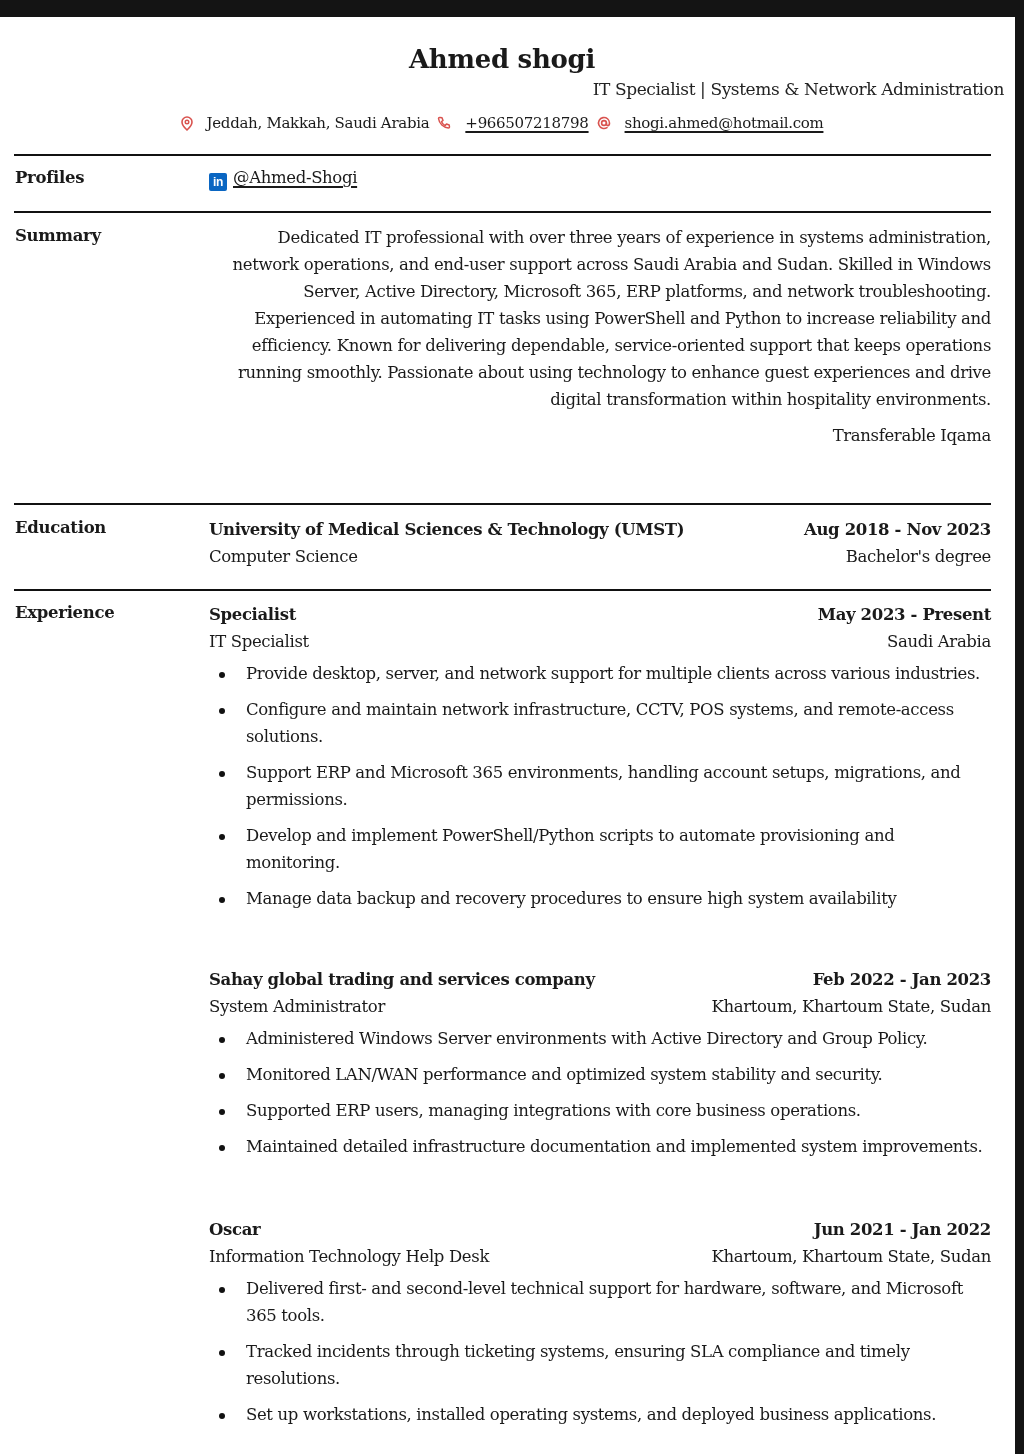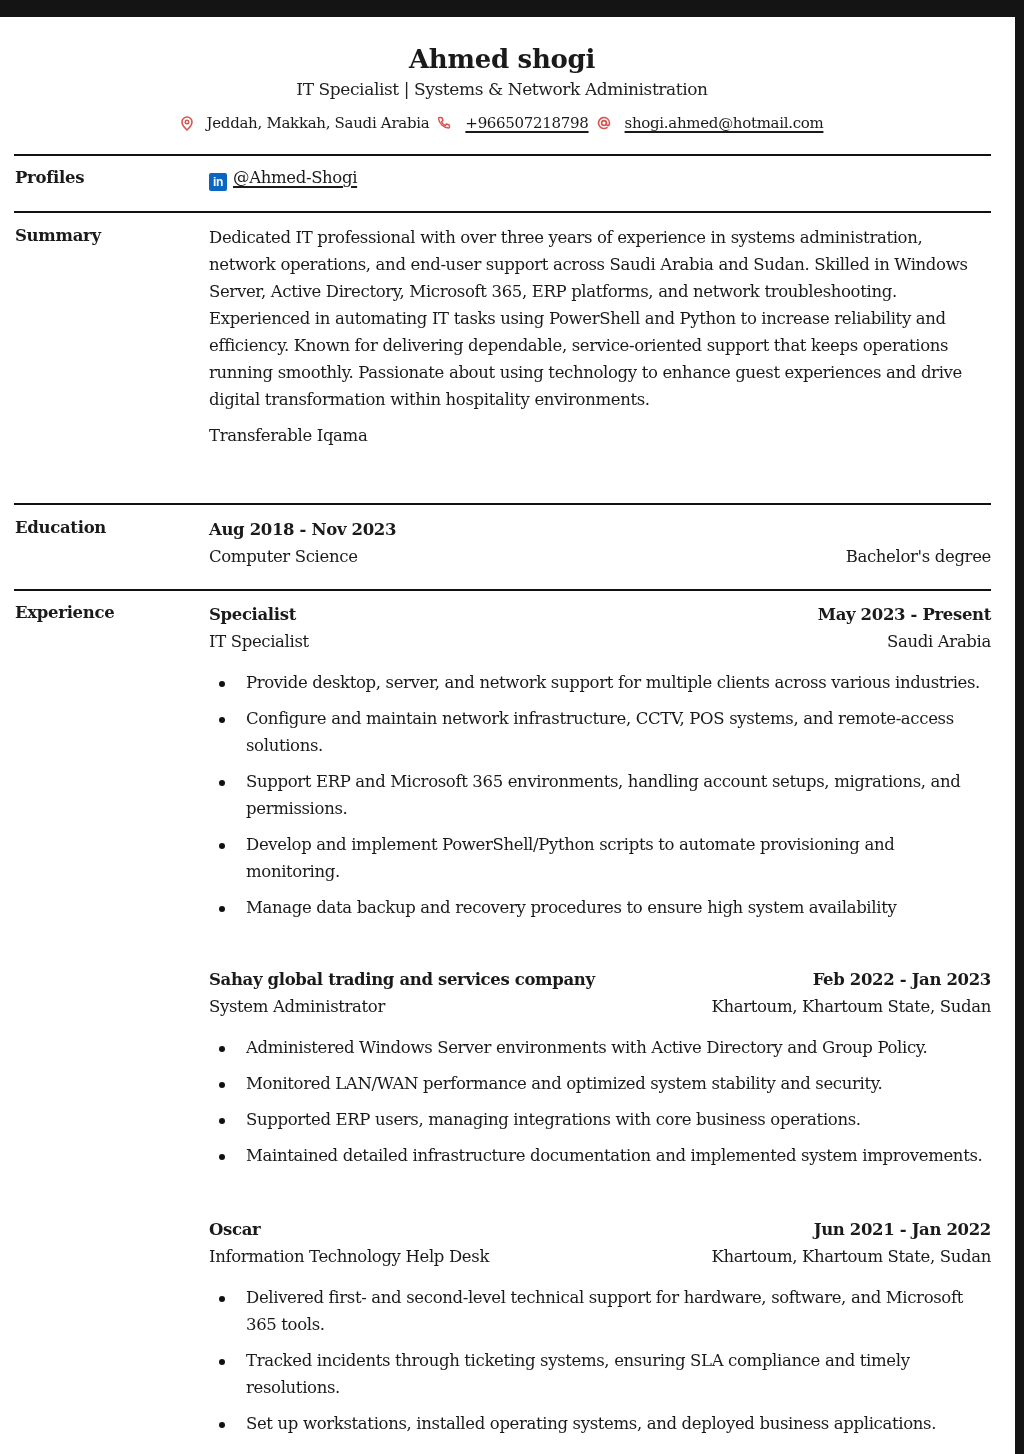--- a/index.html
+++ b/index.html
@@ -13,21 +13,21 @@
     position: absolute; left: 0; top: 17px;
     width: 1015px; height: 1453px;
     background: #ffffff;
   }
   .name {
     position: absolute; left: 0; width: 1004px; top: 27px;
     font-size: 26px; font-weight: bold; text-align: center; letter-spacing: -0.3px;
   }
   .headline {
     position: absolute; left: 0; width: 1004px; top: 62px;
-    font-size: 17px; text-align: center; color: #222;
+    font-size: 17px; text-align: right; color: #222;
     letter-spacing: -0.4px;
   }
   .contacts {
     position: absolute; left: 0; width: 1004px; top: 97px;
     font-size: 15px; text-align: center; letter-spacing: -0.3px;
     display: flex; justify-content: center; align-items: center; gap: 8px;
   }
   .contacts .item { display: inline-flex; align-items: center; gap: 14px; }
   .contacts .icon { color: #d9534f; display: inline-flex; }
   .link { color: #1a1a1a; text-decoration: underline; text-underline-offset: 3px; text-decoration-thickness: 2px; }
@@ -37,25 +37,25 @@
   .label {
     position: absolute; left: 15px; font-size: 16.5px; font-weight: bold; letter-spacing: -0.3px;
   }
   .content { position: absolute; left: 209px; width: 782px; font-size: 16.5px; letter-spacing: -0.35px; }
   .li-icon {
     display: inline-flex; width: 18px; height: 18px; background: #0a66c2; color: #fff;
     font-family: Liberation Sans, sans-serif; font-weight: bold; font-size: 12px;
     align-items: center; justify-content: center; border-radius: 2px; margin-right: 6px;
     vertical-align: -3px;
   }
-  .summary p { margin: 0; line-height: 27px; }
+  .summary p { margin: 0; line-height: 27px; text-align: right; }
   .summary .extra { margin-top: 9px; }
   .row { display: flex; justify-content: space-between; line-height: 27px; }
   .row .bold { font-weight: bold; }
-  .bullets { list-style: none; margin: 14px 0 0 0; padding: 0; }
+  .bullets { list-style: none; margin: 5px 0 0 0; padding: 0; }
   .bullets li {
     position: relative; padding-left: 37px; line-height: 27px; margin-bottom: 9px;
   }
   .bullets li::before {
     content: ""; position: absolute; left: 10px; top: 12px;
     width: 6px; height: 6px; border-radius: 50%; background: #111;
   }
   .job { position: absolute; left: 209px; width: 782px; font-size: 16.5px; letter-spacing: -0.35px; }
 </style>
 </head>
@@ -107,20 +107,21 @@
   <div class="content summary" style="top:207px;">
     <p>Dedicated IT professional with over three years of experience in systems administration, network operations, and end-user support across Saudi Arabia and Sudan. Skilled in Windows Server, Active Directory, Microsoft 365, ERP platforms, and network troubleshooting. Experienced in automating IT tasks using PowerShell and Python to increase reliability and efficiency. Known for delivering dependable, service-oriented support that keeps operations running smoothly. Passionate about using technology to enhance guest experiences and drive digital transformation within hospitality environments.</p>
     <p class="extra">Transferable Iqama</p>
   </div>
 
   <div class="rule" style="top:486px;"></div>
 
   <div class="label" style="top:501px;">Education</div>
   <div class="content" style="top:499px;">
     <div class="row">
+      <span class="bold">University of Medical Sciences &amp; Technology (UMST)</span>
       <span class="bold">Aug 2018 - Nov 2023</span>
     </div>
     <div class="row">
       <span>Computer Science</span>
       <span>Bachelor's degree</span>
     </div>
   </div>
 
   <div class="rule" style="top:572px;"></div>
 

